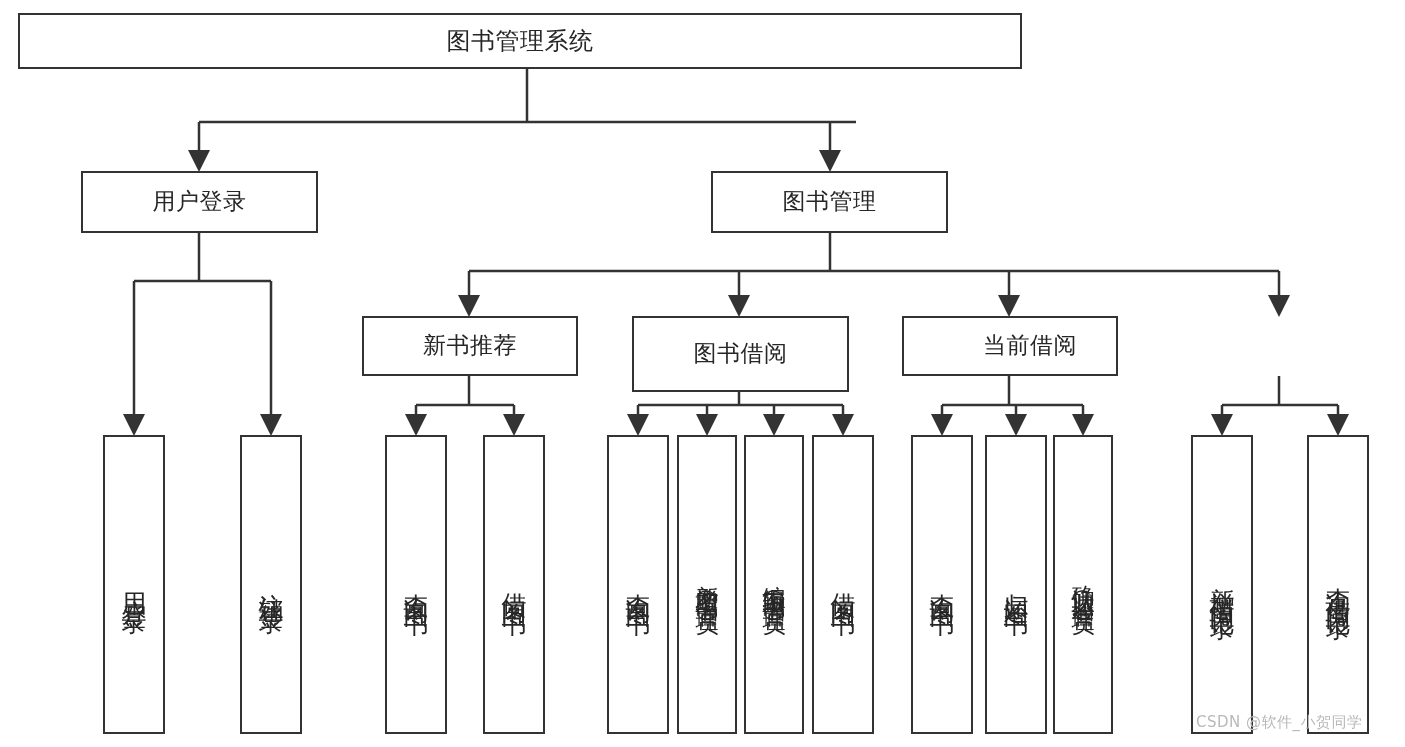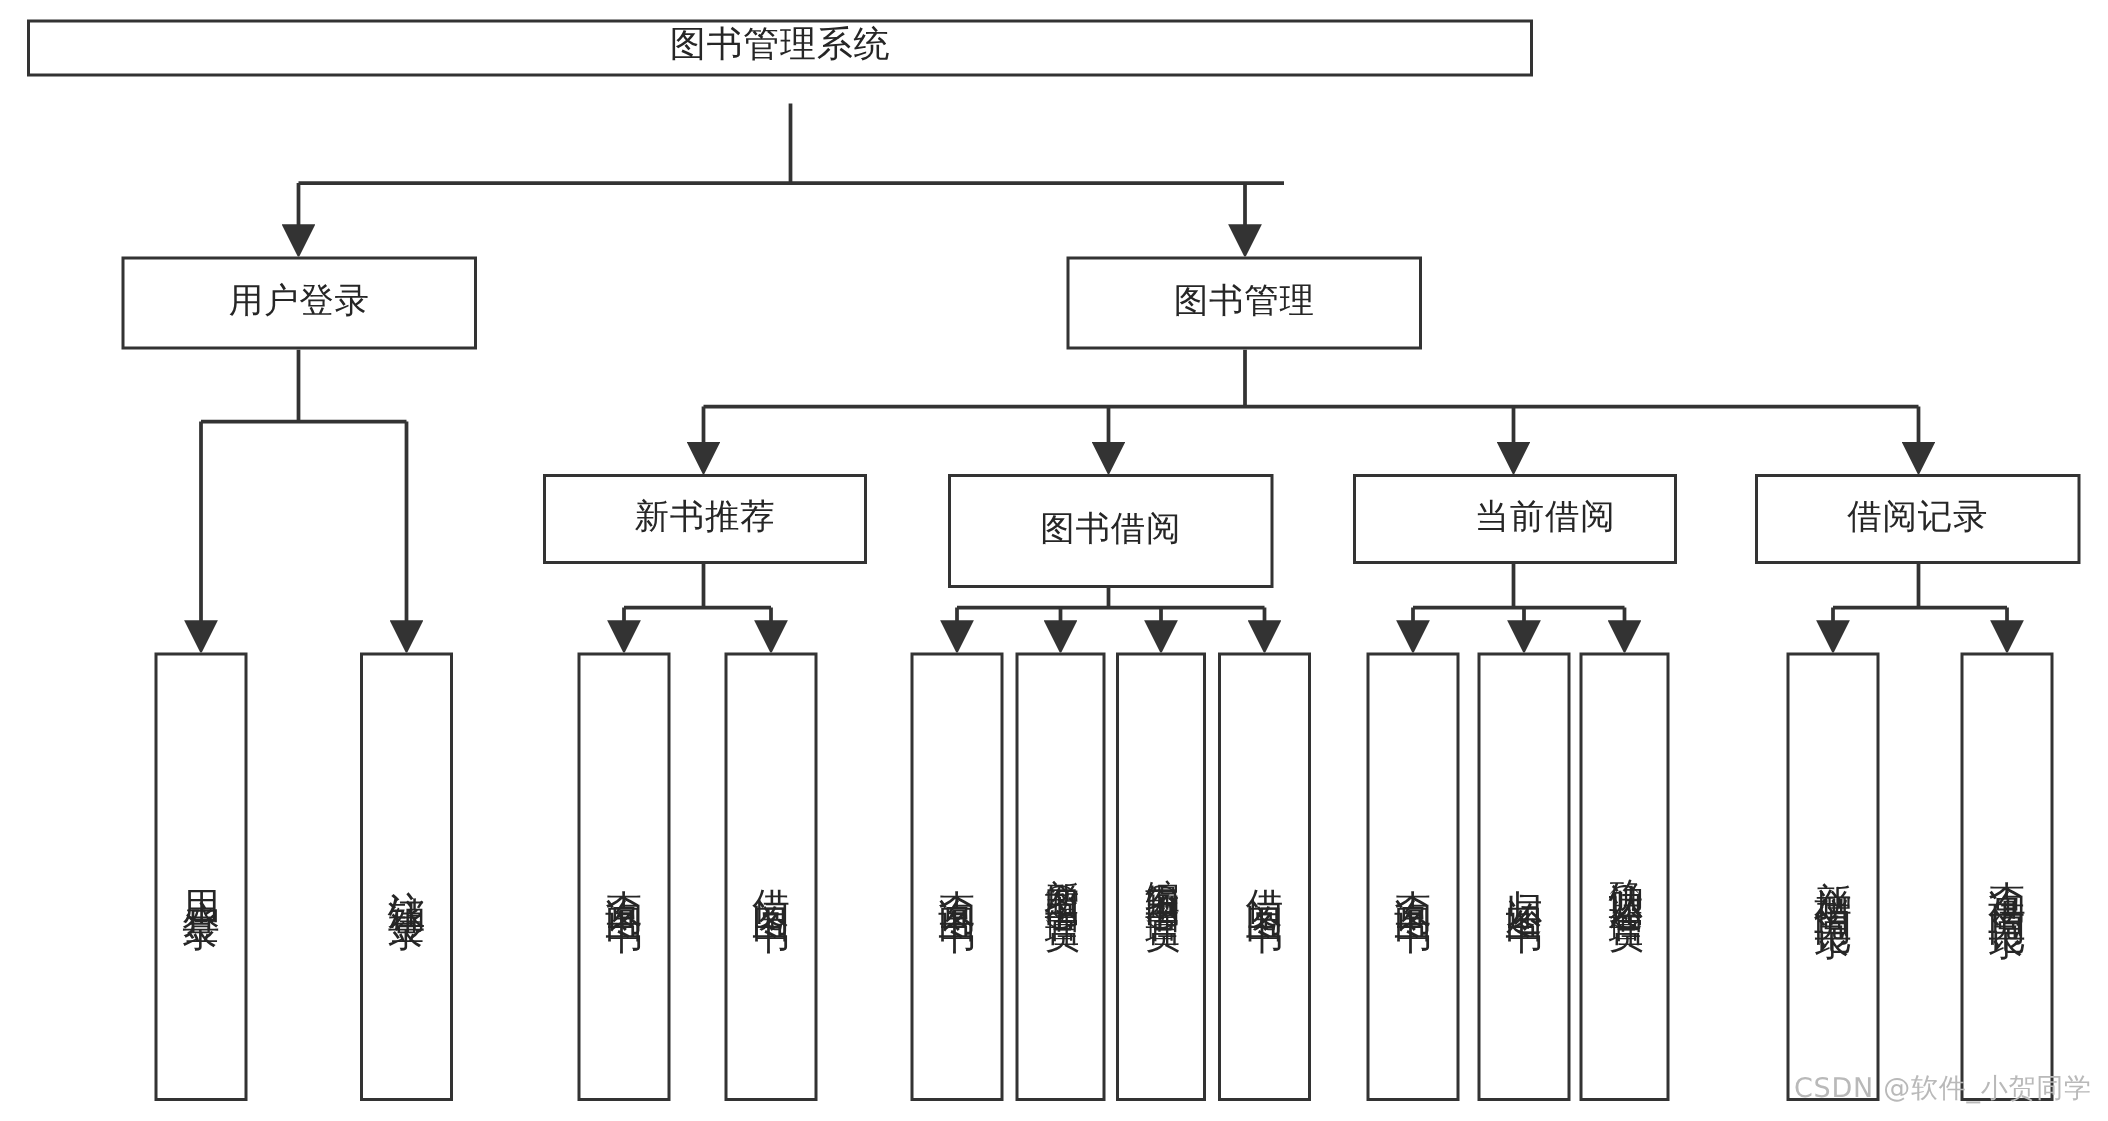--- a/index.html
+++ b/index.html
@@ -64,21 +64,21 @@
     white-space: nowrap;
     max-height: 100%;
   }
   .node.vert.narrow .node-label {
     font-size: 23px;
     letter-spacing: 4px;
   }
   .watermark {
     position: absolute;
     color: #b9b9b9;
-    font-size: 18px;
+    font-size: 15px;
     letter-spacing: 0.5px;
     white-space: nowrap;
     z-index: 5;
     font-family: "DejaVu Sans", "Liberation Sans", sans-serif;
   }
 </style>
 </head>
 <body>
 
 <div id="canvas">
@@ -127,21 +127,21 @@
       <path d="M1016,405 L1016,416" marker-end="url(#arrow)"></path>
       <path d="M1083,405 L1083,416" marker-end="url(#arrow)"></path>
 
       <path d="M1279,376 L1279,405"></path>
       <path d="M1222,405 L1338,405"></path>
       <path d="M1222,405 L1222,416" marker-end="url(#arrow)"></path>
       <path d="M1338,405 L1338,416" marker-end="url(#arrow)"></path>
     </g>
   </svg>
 
-  <div class="node horiz root" style="left:18px; top:13px; width:1004px; height:38px;font-family:Liberation Mono, monospace;">
+  <div class="node horiz root" style="left:18px; top:13px; width:1004px; height:56px;">
     <span class="node-label">图书管理系统</span>
   </div>
 
   <div class="node horiz" style="left:81px; top:171px; width:237px; height:62px;">
     <span class="node-label">用户登录</span>
   </div>
 
   <div class="node horiz" style="left:362px; top:316px; width:216px; height:60px;">
     <span class="node-label">新书推荐</span>
   </div>
@@ -151,23 +151,20 @@
   </div>
 
   <div class="node horiz" style="left:632px; top:316px; width:217px; height:76px;">
     <span class="node-label">图书借阅</span>
   </div>
 
   <div class="node horiz" style="left:902px; top:316px; width:216px; height:60px;padding-left:40px;">
     <span class="node-label">当前借阅</span>
   </div>
 
-  <div class="node horiz" style="left:1170px; top:316px; width:217px; height:60px;">
-    <span class="node-label">借阅记录</span>
-  </div>
 
   <div class="node vert" style="left:103px; top:435px; width:62px; height:299px;">
     <span class="node-label">用户登录</span>
   </div>
 
   <div class="node vert" style="left:240px; top:435px; width:62px; height:299px;">
     <span class="node-label">注销登录</span>
   </div>
 
   <div class="node vert" style="left:385px; top:435px; width:62px; height:299px;">

